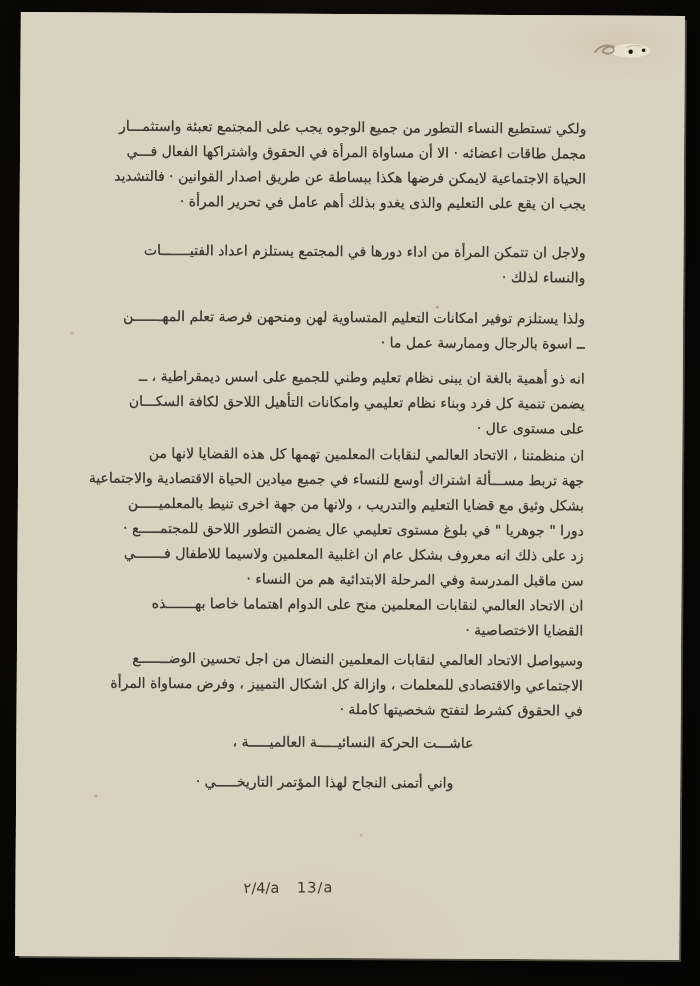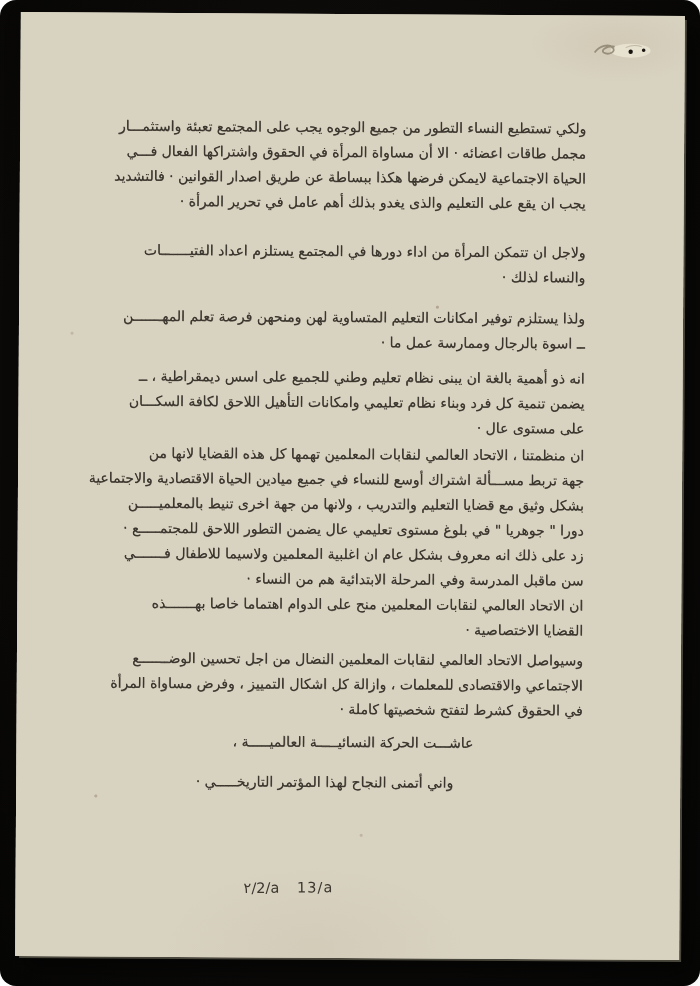--- a/index.html
+++ b/index.html
@@ -8,21 +8,20 @@
     width: 700px;
     height: 986px;
     overflow: hidden;
     font-family: "DejaVu Sans", sans-serif;
   }
   .stage {
     position: relative;
     width: 700px;
     height: 986px;
     background: radial-gradient(ellipse at 50% 42%, #131210 0%, #0a0908 70%, #060605 100%);
-    border-radius: 16px;
   }
   .paper {
     position: absolute;
     left: 18px;
     top: 14px;
     width: 664px;
     height: 944px;
     transform: rotate(0.35deg);
     transform-origin: 50% 50%;
     background-image:
@@ -134,16 +133,16 @@
       <div class="para" style="margin-bottom:15px; margin-right:109px">
         <div class="line">عاشـــت الحركة النسائيـــــة العالميـــــة ،</div>
       </div>
 
       <div class="para" style="margin-right:129px">
         <div class="line">واني أتمنى النجاح لهذا المؤتمر التاريخـــــي ·</div>
       </div>
 
     </div>
 
-    <div class="footer-note">٢/2/a   13/a</div>
+    <div class="footer-note">٢/4/a   13/a</div>
 
   </div>
 </div>
 
 </body></html>

